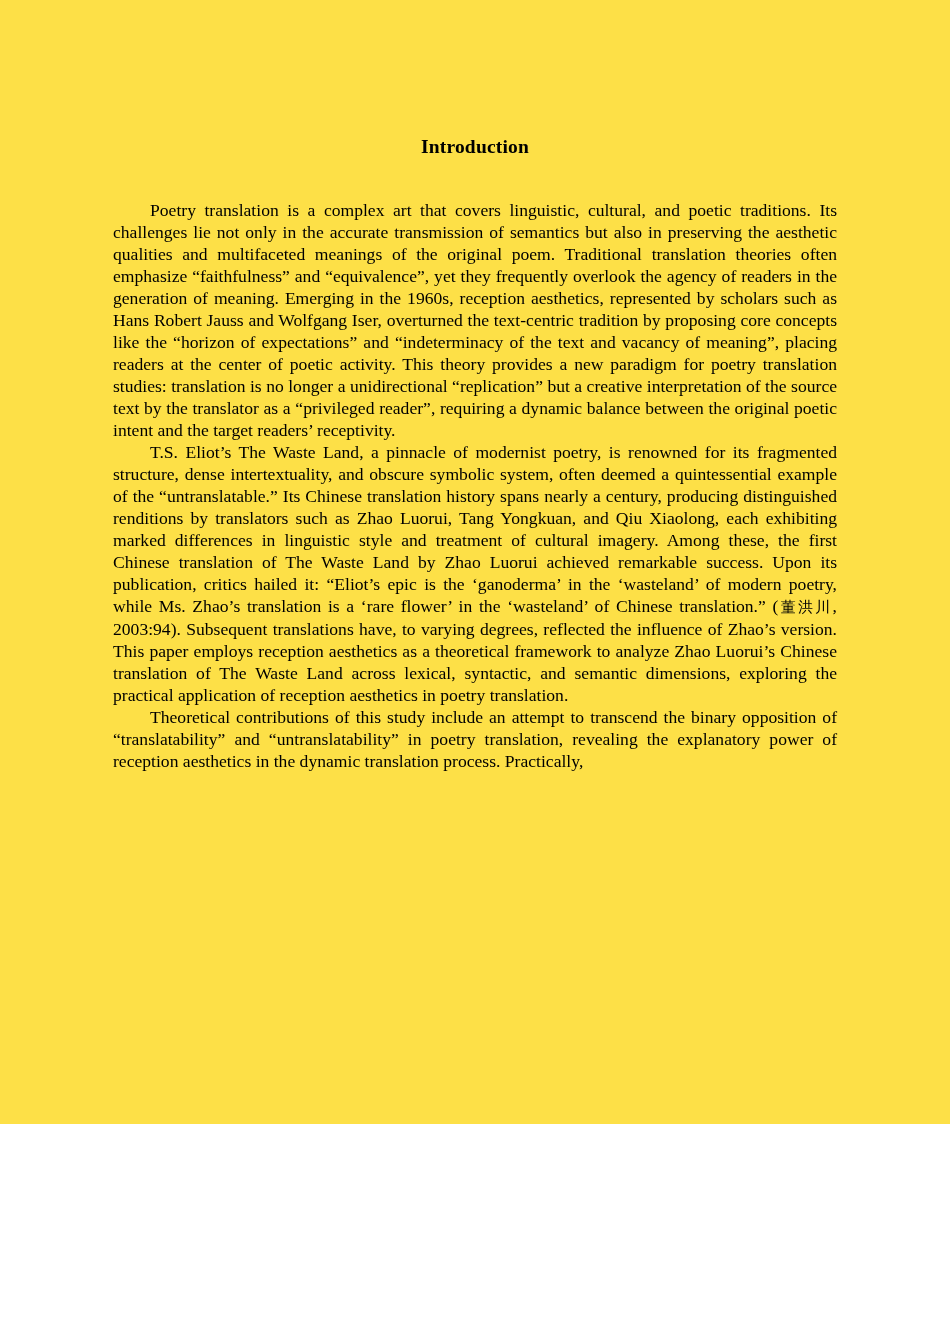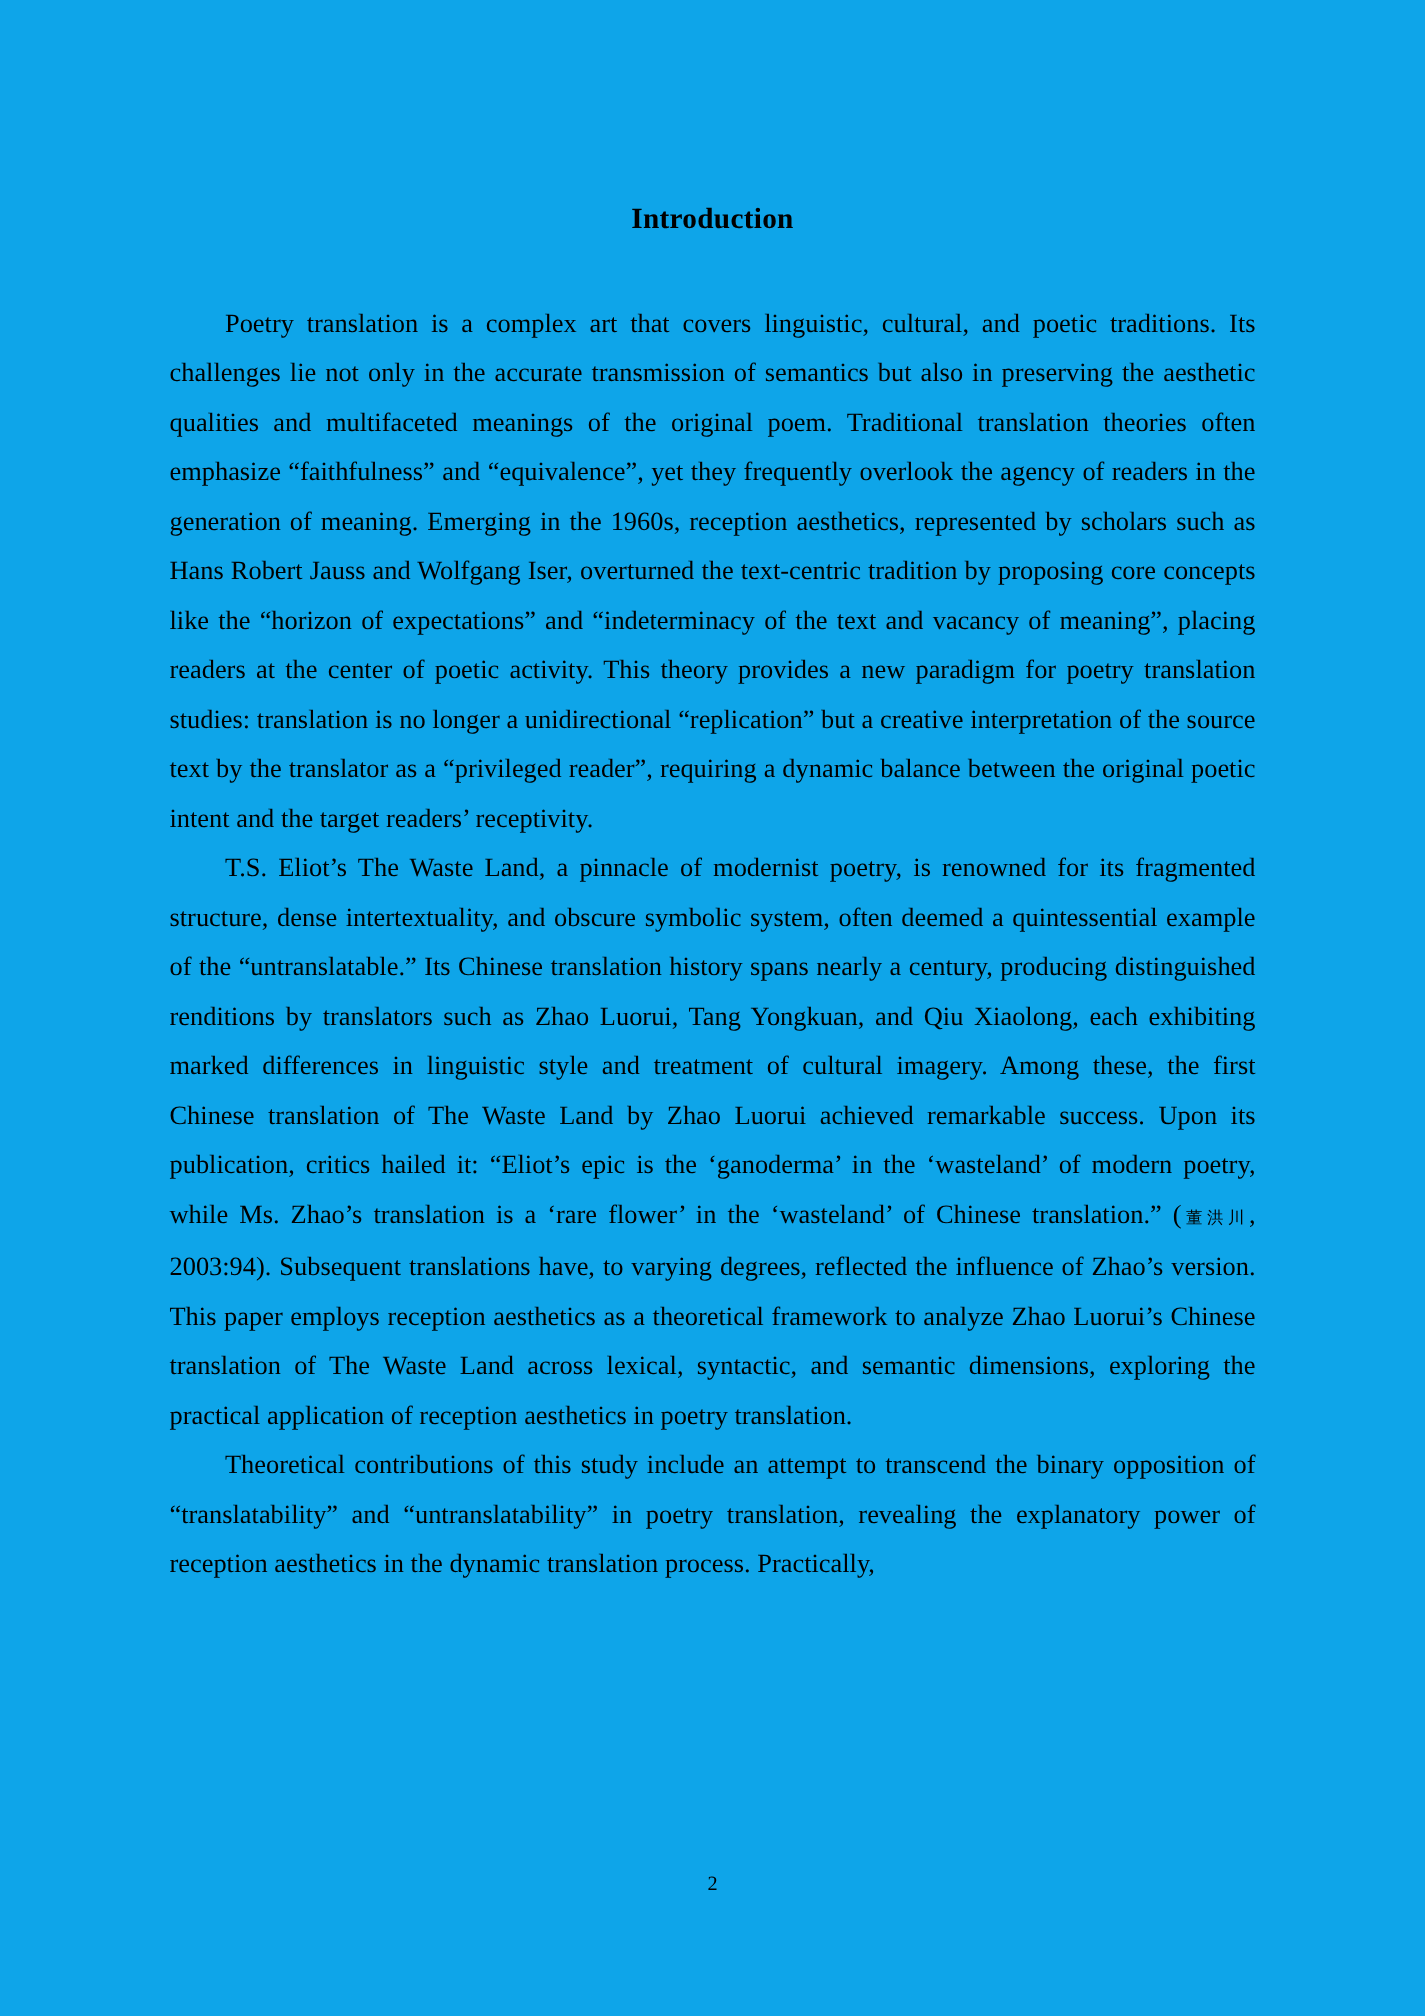--- a/index.html
+++ b/index.html
@@ -3,22 +3,22 @@
 <meta charset="utf-8">
 <style>
   html, body {
     margin: 0;
     padding: 0;
     background: #ffffff;
   }
   .page {
     position: relative;
     width: 950px;
-    height: 1344px;
-    background: #0ea5e9;
+    height: 1124px;
+    background: #fde047;
     margin: 0 auto;
     overflow: hidden;
     font-family: "Liberation Serif", "DejaVu Serif", serif;
     color: #000000;
     -webkit-font-smoothing: antialiased;
   }
   .content {
     position: absolute;
     left: 113px;
     top: 0;
@@ -31,34 +31,34 @@
     margin: 0;
     padding-top: 136px;
     letter-spacing: 0.2px;
   }
   .body-block {
     margin-top: 41px;
   }
   p.para {
     margin: 0;
     font-size: 17.6px;
-    line-height: 33px;
+    line-height: 22px;
     text-align: justify;
     text-justify: inter-word;
     text-indent: 37px;
     hyphens: none;
   }
   p.para:last-child {
     
   }
   .ital {
   }
   .cjk {
     font-family: "DejaVu Sans", sans-serif;
-    font-size: 11px;
+    font-size: 15px;
     margin-top: 44px;
   }
   .page-number {
     position: absolute;
     left: 0;
     right: 0;
     top: 1248px;
     text-align: center;
     font-size: 13.5px;
     font-family: "Liberation Serif", "DejaVu Serif", serif;

